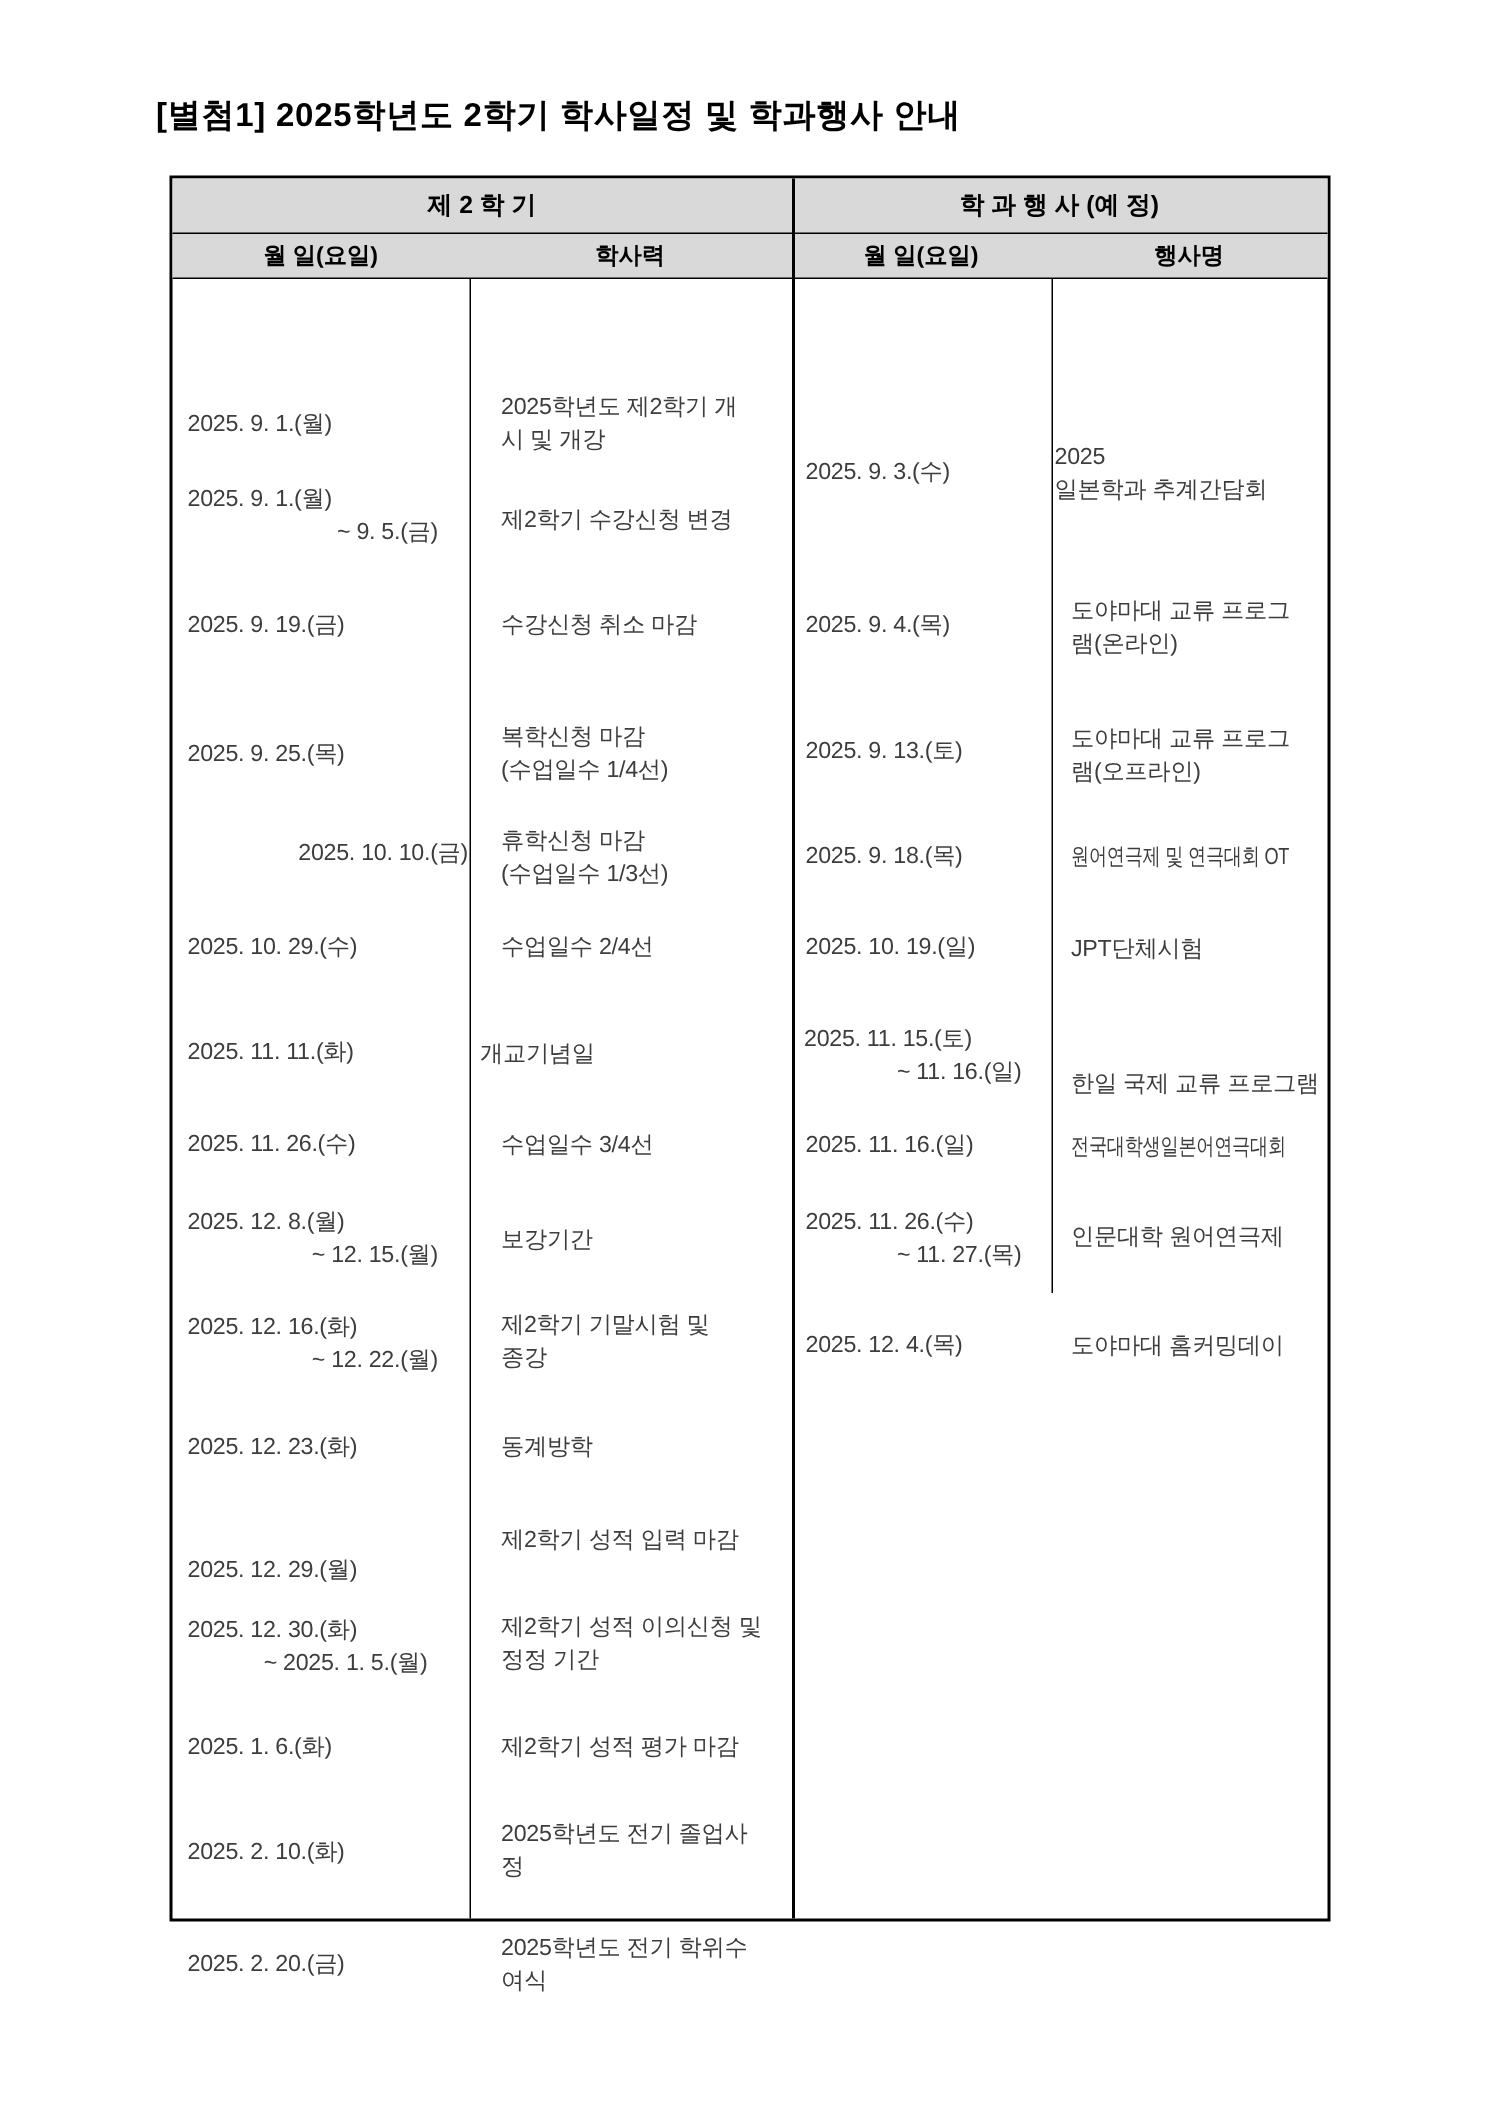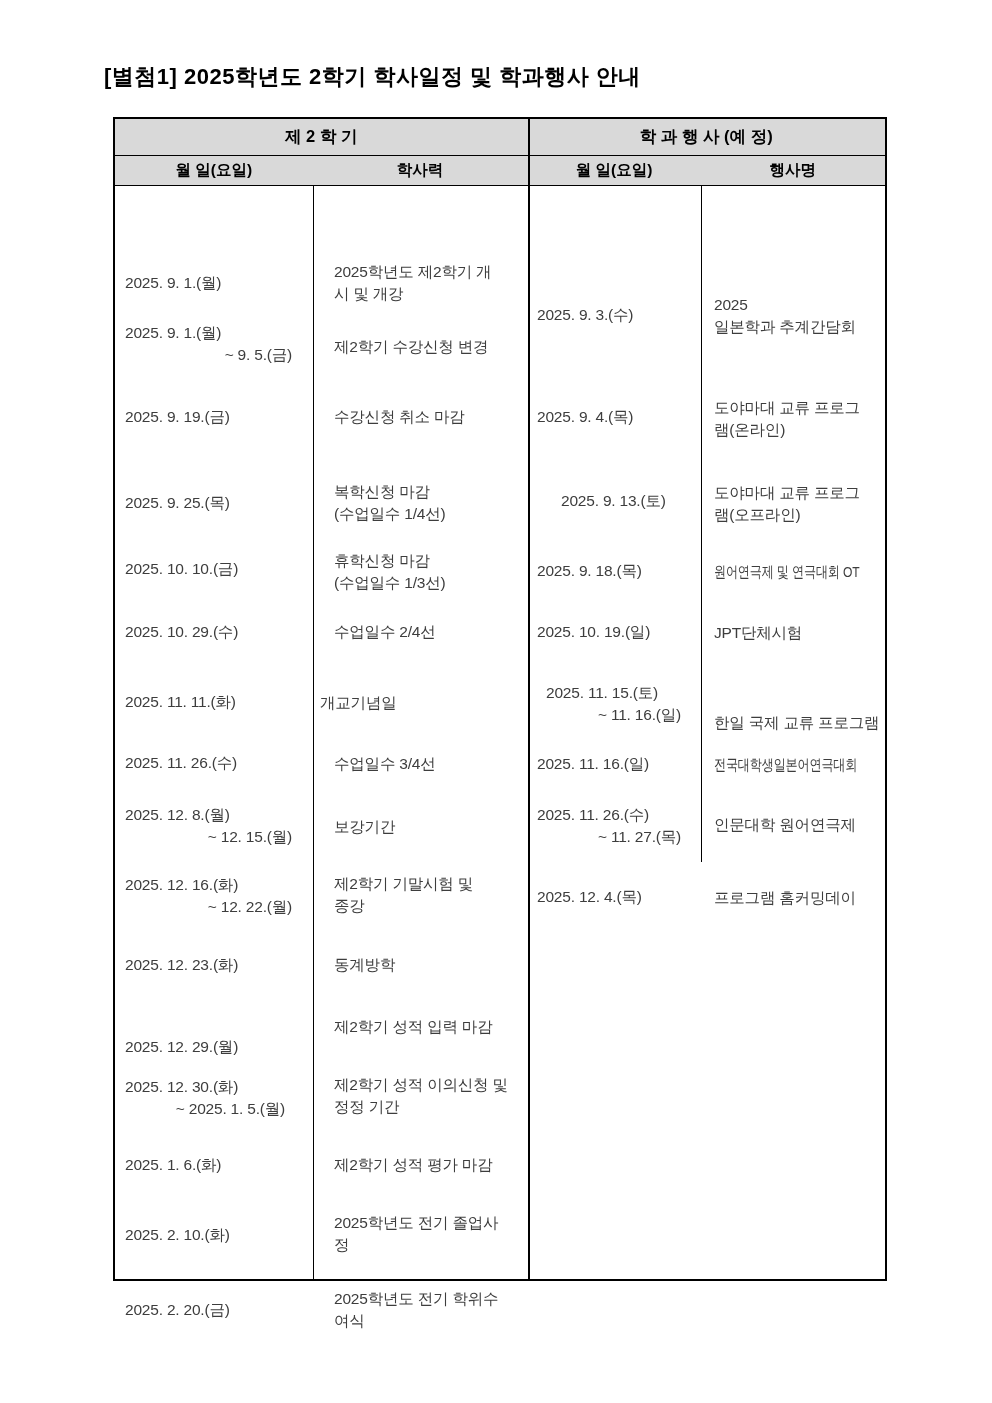--- a/index.html
+++ b/index.html
@@ -112,21 +112,21 @@
           <div class="event-line">수강신청 취소 마감</div>
         </div>
         <div class="cell" style="left: 0px; top: 306px; width: 197px;">
           <div class="date-line1" style="padding-left: 10px;">2025. 9. 25.(목)</div>
         </div>
         <div class="cell" style="left: 200px; top: 295px; width: 213px; padding-left: 19px;">
           <div class="event-line">복학신청 마감</div>
           <div class="event-line">(수업일수 1/4선)</div>
         </div>
         <div class="cell" style="left: 0px; top: 372px; width: 197px;">
-          <div class="date-line1" style="padding-left: 10px;">2025. 10. 10.(금)</div>
+          <div class="date-line1" style="padding-left: 10px; text-align: right;">2025. 10. 10.(금)</div>
         </div>
         <div class="cell" style="left: 200px; top: 364px; width: 213px; padding-left: 19px;">
           <div class="event-line">휴학신청 마감</div>
           <div class="event-line">(수업일수 1/3선)</div>
         </div>
         <div class="cell" style="left: 0px; top: 435px; width: 197px;">
           <div class="date-line1" style="padding-left: 10px;">2025. 10. 29.(수)</div>
         </div>
         <div class="cell" style="left: 200px; top: 435px; width: 213px; padding-left: 19px;">
           <div class="event-line">수업일수 2/4선</div>
@@ -194,52 +194,52 @@
         <div class="cell" style="left: 0px; top: 1113px; width: 197px;">
           <div class="date-line1" style="padding-left: 10px;">2025. 2. 20.(금)</div>
         </div>
         <div class="cell" style="left: 200px; top: 1102px; width: 213px; padding-left: 19px;">
           <div class="event-line">2025학년도 전기 학위수</div>
           <div class="event-line">여식</div>
         </div>
         <div class="cell" style="left: 415px; top: 118px; width: 171px;">
           <div class="date-line1" style="padding-left: 7px;">2025. 9. 3.(수)</div>
         </div>
-        <div class="cell" style="left: 588px; top: 108px; width: 181px; padding-left: 11px;">
+        <div class="cell" style="left: 588px; top: 108px; width: 181px; padding-left: 0;">
           <div class="event-line">2025</div>
           <div class="event-line">일본학과 추계간담회</div>
         </div>
         <div class="cell" style="left: 415px; top: 220px; width: 171px;">
           <div class="date-line1" style="padding-left: 7px;">2025. 9. 4.(목)</div>
         </div>
         <div class="cell" style="left: 588px; top: 211px; width: 181px; padding-left: 11px;">
           <div class="event-line">도야마대 교류 프로그</div>
           <div class="event-line">램(온라인)</div>
         </div>
         <div class="cell" style="left: 415px; top: 304px; width: 171px;">
-          <div class="date-line1" style="padding-left: 7px; margin-left: 24px;">2025. 9. 13.(토)</div>
+          <div class="date-line1" style="padding-left: 7px;">2025. 9. 13.(토)</div>
         </div>
         <div class="cell" style="left: 588px; top: 296px; width: 181px; padding-left: 11px;">
           <div class="event-line">도야마대 교류 프로그</div>
           <div class="event-line">램(오프라인)</div>
         </div>
         <div class="cell" style="left: 415px; top: 374px; width: 171px;">
           <div class="date-line1" style="padding-left: 7px;">2025. 9. 18.(목)</div>
         </div>
         <div class="cell" style="left: 588px; top: 375px; width: 181px; padding-left: 11px;">
           <div class="event-line"><span class="fit-squeeze">원어연극제 및 연극대회 OT</span></div>
         </div>
         <div class="cell" style="left: 415px; top: 435px; width: 171px;">
           <div class="date-line1" style="padding-left: 7px;">2025. 10. 19.(일)</div>
         </div>
         <div class="cell" style="left: 588px; top: 436px; width: 181px; padding-left: 11px;">
           <div class="event-line">JPT단체시험</div>
         </div>
         <div class="cell" style="left: 415px; top: 496px; width: 171px;">
-          <div class="date-line1" style="padding-left: 16px;">2025. 11. 15.(토)</div>
+          <div class="date-line1" style="padding-left: 6px;">2025. 11. 15.(토)</div>
           <div class="date-line2">~ 11. 16.(일)</div>
         </div>
         <div class="cell" style="left: 588px; top: 506px; width: 181px; padding-left: 11px; margin-top: 20px;">
           <div class="event-line">한일 국제 교류 프로그램</div>
         </div>
         <div class="cell" style="left: 415px; top: 567px; width: 171px;">
           <div class="date-line1" style="padding-left: 7px;">2025. 11. 16.(일)</div>
         </div>
         <div class="cell" style="left: 588px; top: 568px; width: 181px; padding-left: 11px;">
           <div class="event-line"><span class="fit-squeeze">전국대학생일본어연극대회</span></div>
@@ -248,18 +248,18 @@
           <div class="date-line1" style="padding-left: 7px;">2025. 11. 26.(수)</div>
           <div class="date-line2">~ 11. 27.(목)</div>
         </div>
         <div class="cell" style="left: 588px; top: 628px; width: 181px; padding-left: 11px;">
           <div class="event-line">인문대학 원어연극제</div>
         </div>
         <div class="cell" style="left: 415px; top: 700px; width: 171px;">
           <div class="date-line1" style="padding-left: 7px;">2025. 12. 4.(목)</div>
         </div>
         <div class="cell" style="left: 588px; top: 701px; width: 181px; padding-left: 11px;">
-          <div class="event-line">프로그램 홈커밍데이</div>
+          <div class="event-line">도야마대 홈커밍데이</div>
         </div>
       </div>
 
   </div>
 </div>
 
 </body></html>

